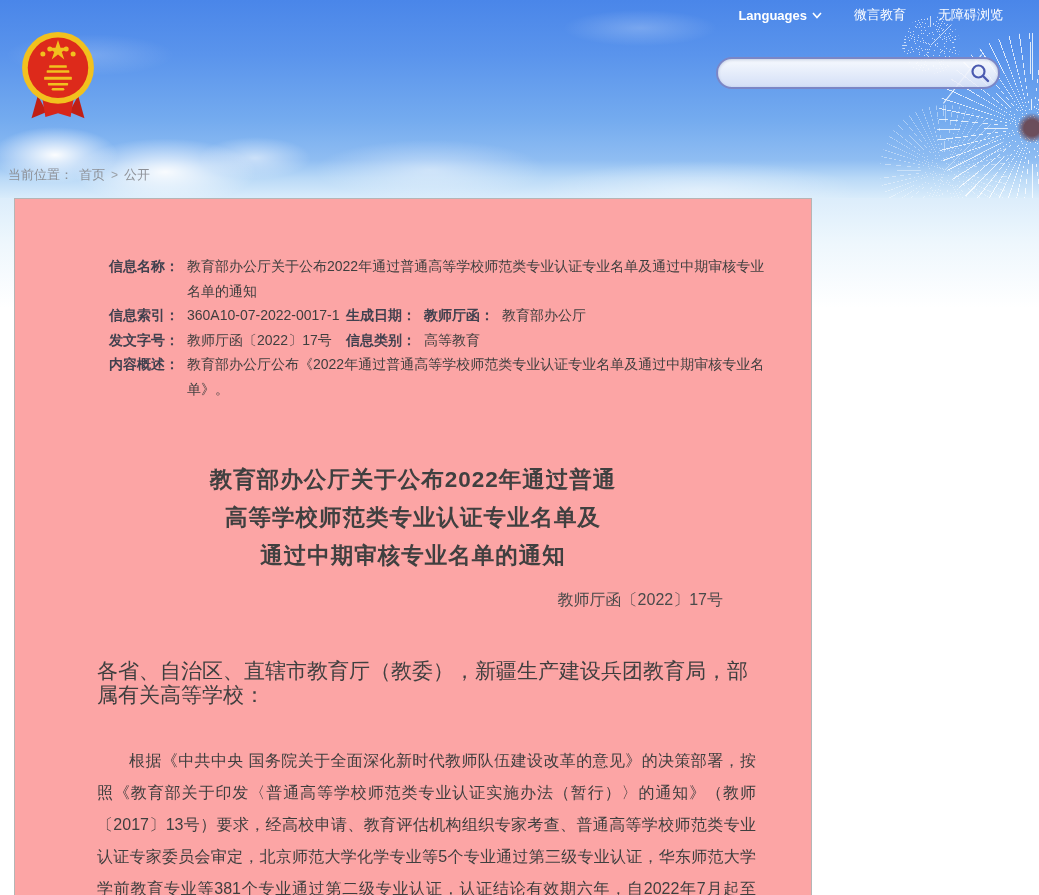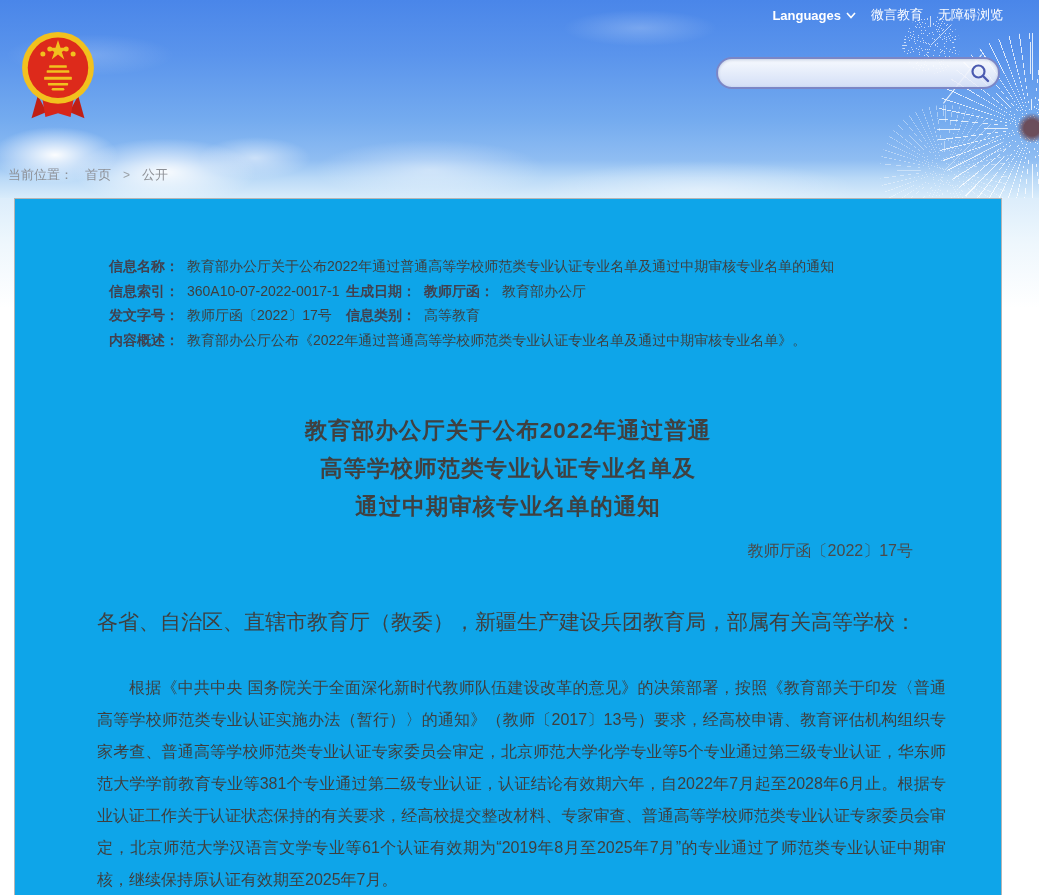--- a/index.html
+++ b/index.html
@@ -25,21 +25,21 @@
   }
   .burst{position:absolute;border-radius:50%;
     background:repeating-conic-gradient(rgba(255,255,255,.9) 0deg .6deg, rgba(255,255,255,0) .6deg 6.4deg);}
   .burst-large{width:190px;height:190px;left:937px;top:33px;opacity:.88;}
   .burst-large::after{content:"";position:absolute;left:50%;top:50%;width:30px;height:30px;margin:-15px 0 0 -15px;
     border-radius:50%;background:radial-gradient(circle,#6a4147 0 38%, rgba(106,65,71,0) 72%);}
   .burst-med{width:130px;height:130px;left:880px;top:105px;opacity:.45;}
   .burst-small{width:58px;height:58px;left:902px;top:16px;opacity:.75;}
   .seed{position:absolute;left:962px;top:48px;width:1px;height:62px;background:rgba(255,255,255,.85);transform:rotate(38deg);}
   
-  .topbar{position:absolute;top:6px;right:36px;display:flex;align-items:center;gap:15px;z-index:5;}
+  .topbar{position:absolute;top:6px;right:36px;display:flex;align-items:center;gap:32px;z-index:5;}
   .topbar a,.topbar .lang{color:#ffffff;font-size:13px;text-decoration:none;cursor:pointer;}
   .lang{font-weight:bold;display:flex;align-items:center;gap:5px;}
   .chev{width:10px;height:7px;display:inline-block;}
   
   .brand{position:absolute;left:20px;top:30px;display:flex;align-items:flex-start;z-index:4;cursor:pointer;}
   .emblem{width:76px;height:92px;flex:none;}
   .brand-text{margin-left:12px;}
   .site-title{
     margin-top:10px;font-size:38px;font-weight:bold;color:#ffffff;letter-spacing:2px;
     text-shadow:0 2px 4px rgba(26,66,140,.45);white-space:nowrap;
@@ -51,30 +51,30 @@
   
   .search{
     position:absolute;left:716px;top:57px;width:284px;height:32px;box-sizing:border-box;z-index:6;
     border:2px solid #7b86c6;border-radius:17px;display:flex;align-items:center;
     background:linear-gradient(180deg,rgba(255,255,255,.95),rgba(227,232,248,.88));
     box-shadow:0 1px 3px rgba(40,70,140,.25) inset;
   }
   .search-input{flex:1;border:none;outline:none;background:transparent;padding:0 6px 0 14px;font-size:14px;color:#333;}
   .search-btn{border:none;background:transparent;padding:0 8px 0 0;cursor:pointer;display:flex;align-items:center;}
   
-  .breadcrumb{position:absolute;left:8px;top:166px;z-index:5;font-size:13px;color:#8d9096;display:flex;gap:12px;align-items:center;}
+  .breadcrumb{position:absolute;left:8px;top:166px;z-index:5;font-size:13px;color:#8d9096;display:flex;gap:6px;align-items:center;}
   .breadcrumb a{color:#8d9096;text-decoration:none;cursor:pointer;}
   .breadcrumb .sep{color:#9aa0a6;font-size:12px;}
   
   .lower-bg{position:absolute;left:0;top:198px;width:1039px;height:697px;
     background:linear-gradient(180deg,#dcedfb 0px,#eef7fd 45px,#ffffff 110px);}
   
   .card{
-    position:absolute;left:14px;top:198px;width:988px;height:697px;box-sizing:border-box;
-    background:#0ea5e9;border:1px solid #b5b5b5;border-bottom:none;color:#3f3f3f;
+    position:absolute;left:14px;top:198px;width:798px;height:697px;box-sizing:border-box;
+    background:#fca5a5;border:1px solid #b5b5b5;border-bottom:none;color:#3f3f3f;
   }
   .meta{margin:55px 40px 0 94px;font-size:14px;}
   .meta-row{display:flex;line-height:24.5px;white-space:nowrap;}
   .meta-label{font-weight:bold;color:#41414f;width:78px;flex:none;}
   .meta-value{color:#3f3f3f;}
   .meta-value.w1{width:159px;flex:none;}
   .meta-value.w2{width:175px;flex:none;}
   .meta-row .wrapval{white-space:normal;}
   .article-title{
     margin:60px 0 12px 0;font-size:22.5px;font-weight:bold;color:#404040;line-height:38px;

